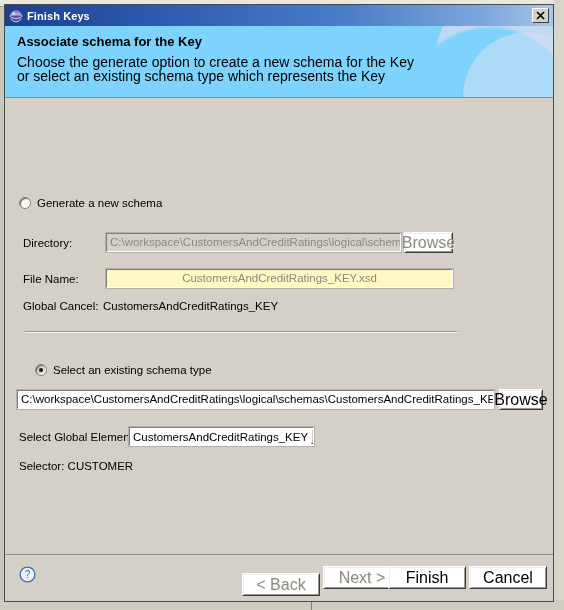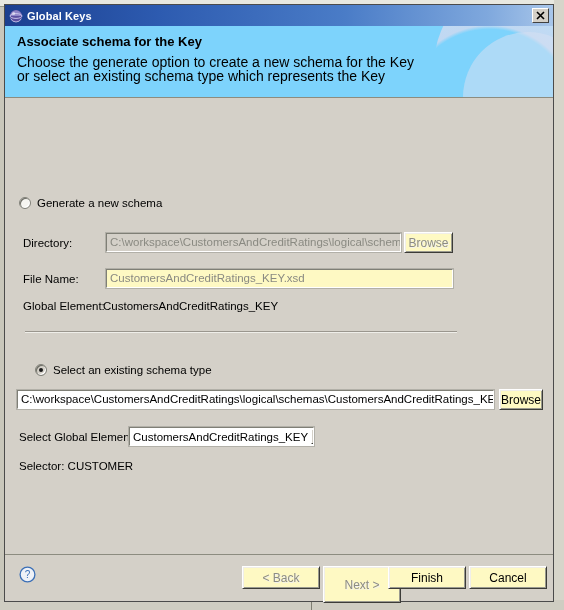--- a/index.html
+++ b/index.html
@@ -136,20 +136,21 @@
     color: #000000;
     line-height: 14px;
   }
 
   
   .body {
     flex: 1 1 auto;
     background: #d4d0c8;
     position: relative;
     padding: 0;
+    text-align: center;
   }
 
   .fieldtext { font-size: 11.5px; color: #000000; }
 
   
   .radio-row {
     position: absolute;
     display: flex;
     align-items: center;
     gap: 6px;
@@ -196,24 +197,24 @@
   }
   .tbox.disabled-light {
     background: #fef9c3;
     color: #8a8a82;
   }
 
   
   .btn {
     position: absolute;
     box-sizing: border-box;
-    background: #fef9c3;
+    background: #ffffff;
     border: 1px solid;
     border-color: #ffffff #3c3c38 #3c3c38 #ffffff;
-    font-size: 12px;
+    font-size: 16px;
     color: #000000;
     display: flex;
     align-items: center;
     justify-content: center;
     cursor: default;
     font-family: "Liberation Sans", sans-serif;
   }
   .btn.inner {
     box-shadow: inset 1px 1px 0 #f0eee9, inset -1px -1px 0 #9a9a90;
   }
@@ -291,21 +292,21 @@
   <div class="titlebar">
     <span class="title-icon">
       <svg width="14" height="14" viewBox="0 0 14 14">
         <circle cx="7" cy="7" r="6" fill="#5b4fa0"></circle>
         <path d="M1.2 7a5.8 5.8 0 0 1 11.6 0z" fill="#8e86c8"></path>
         <ellipse cx="7" cy="7" rx="6" ry="2.4" fill="none" stroke="#cfcaee" stroke-width="0.9"></ellipse>
         <path d="M1.6 9.6 A6 6 0 0 0 12.4 9.6" fill="none" stroke="#d8d4f2" stroke-width="0.8"></path>
         <circle cx="4.6" cy="4.4" r="1.5" fill="#ffffff" opacity="0.55"></circle>
       </svg>
     </span>
-    <span class="title-text">Global Keys</span>
+    <span class="title-text">Finish Keys</span>
     <span class="close-btn">
       <svg width="9" height="9" viewBox="0 0 9 9">
         <path d="M1 1 L8 8 M8 1 L1 8" stroke="#000000" stroke-width="1.6" fill="none"></path>
       </svg>
     </span>
   </div>
 
   <div class="header">
     <div class="watermark"></div>
     <div class="watermark2"></div>
@@ -321,21 +322,21 @@
       <span class="fieldtext">Generate a new schema</span>
     </div>
 
     <span class="fieldtext" style="position:absolute; left:18px; top:139px;">Directory:</span>
     <div class="tbox disabled" style="left:101px; top:135px; width:295px; height:19px;">C:\workspace\CustomersAndCreditRatings\logical\schemas</div>
     <div class="btn inner disabled" style="left:399px; top:134px; width:49px; height:21px;">Browse</div>
 
     <span class="fieldtext" style="position:absolute; left:18px; top:175px;">File Name:</span>
     <div class="tbox disabled-light" style="left:101px; top:171px; width:347px; height:19px;">CustomersAndCreditRatings_KEY.xsd</div>
 
-    <span class="fieldtext" style="position:absolute; left:18px; top:202px;">Global Element:</span>
+    <span class="fieldtext" style="position:absolute; left:18px; top:202px;">Global Cancel:</span>
     <span class="fieldtext" style="position:absolute; left:98px; top:202px;">CustomersAndCreditRatings_KEY</span>
 
     <div class="sep" style="left:20px; top:233px; width:432px;"></div>
 
     <div class="radio-row" style="left:14px; top:266px;margin-left:16px;">
       <span class="radio checked"></span>
       <span class="fieldtext">Select an existing schema type</span>
     </div>
 
     <div class="tbox" style="left:12px; top:292px; width:477px; height:19px;">C:\workspace\CustomersAndCreditRatings\logical\schemas\CustomersAndCreditRatings_KEY.xsd</div>
@@ -353,19 +354,19 @@
 
   </div>
 
   <div class="footer">
     <span class="help-icon">
       <svg width="17" height="17" viewBox="0 0 17 17">
         <circle cx="8.5" cy="8.5" r="7.4" fill="#eef1f7" stroke="#3b6fb6" stroke-width="1.3"></circle>
         <text x="8.5" y="12.3" font-size="10" font-family="Liberation Sans, sans-serif" fill="#3b6fb6" text-anchor="middle">?</text>
       </svg>
     </span>
-    <div class="btn inner disabled" style="left:237px; top:11px; width:78px; height:23px;">&lt; Back</div>
-    <div class="btn inner disabled" style="left:318px; top:11px; width:78px; height:37px;">Next &gt;</div>
+    <div class="btn inner disabled" style="left:237px; top:18px; width:78px; height:23px;">&lt; Back</div>
+    <div class="btn inner disabled" style="left:318px; top:11px; width:78px; height:23px;">Next &gt;</div>
     <div class="btn inner" style="left:464px; top:11px; width:78px; height:23px;">Cancel</div>
     <div class="btn inner" style="left:383px; top:11px; width:78px; height:23px;">Finish</div>
   </div>
 
 </div>
 
 </body></html>

